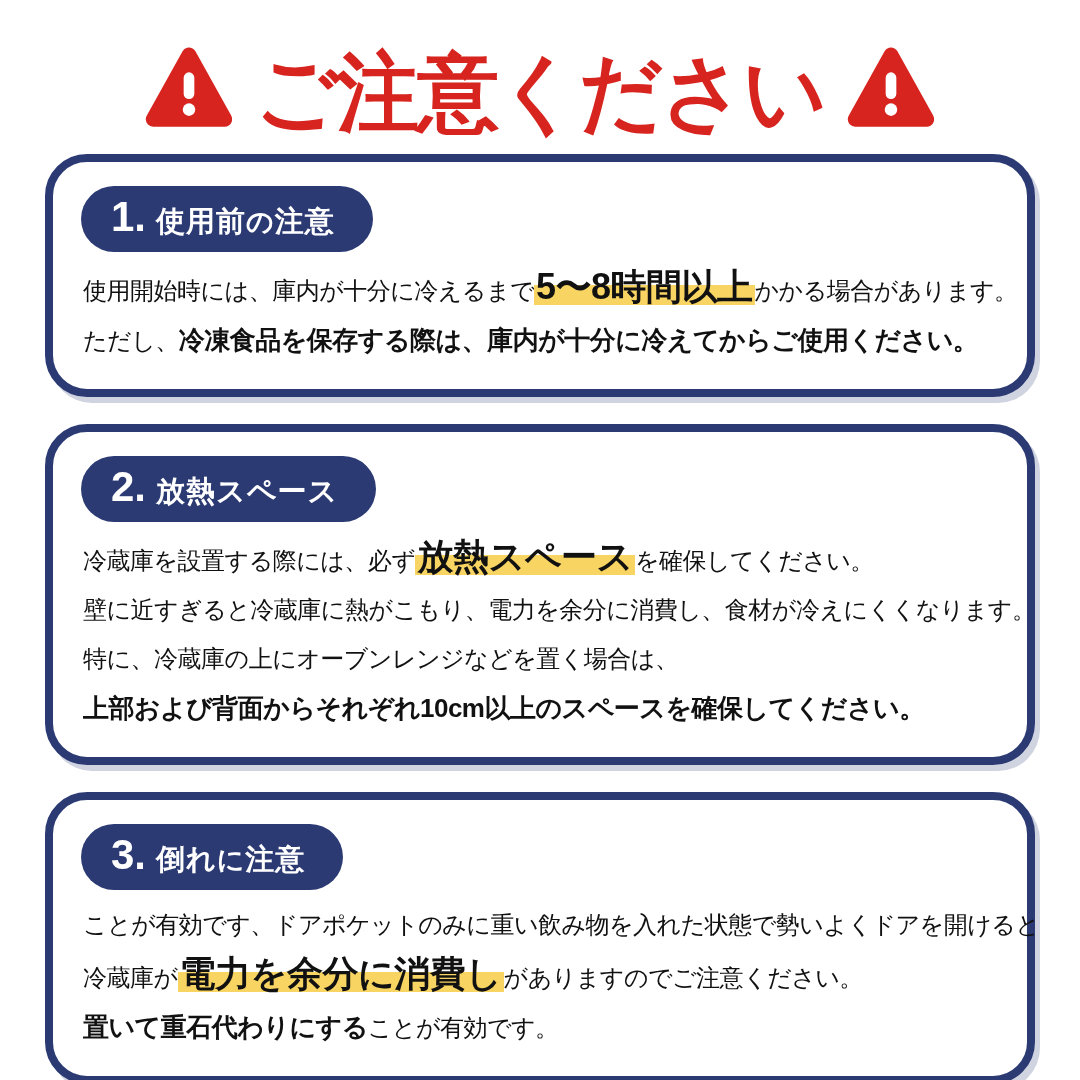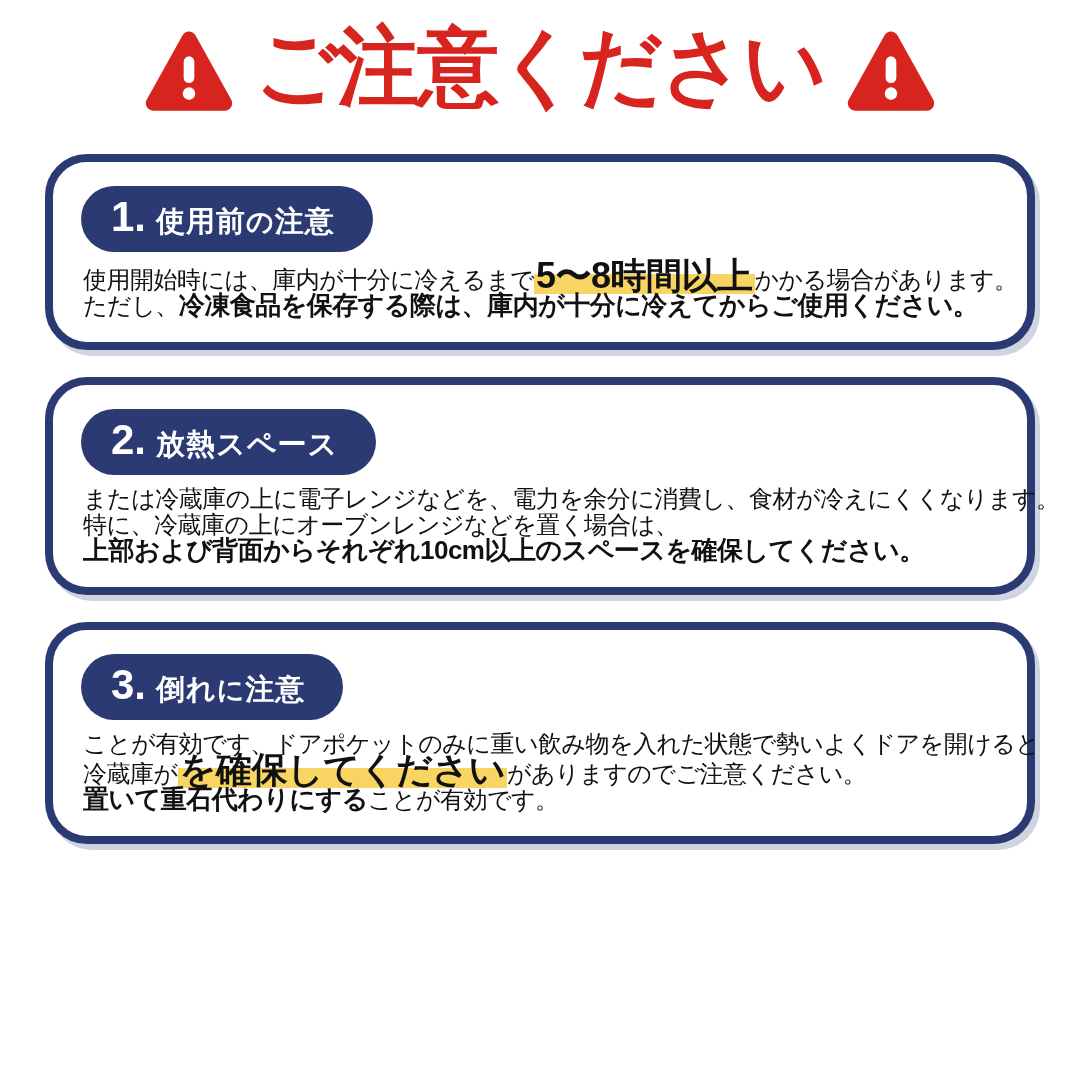--- a/index.html
+++ b/index.html
@@ -11,21 +11,21 @@
   }
   *{margin:0;padding:0;box-sizing:border-box;}
   html,body{width:1080px;height:1080px;overflow:hidden;}
   body{
     background:var(--bg);
     font-family:"Liberation Sans","DejaVu Sans",sans-serif;
     color:var(--text);
   }
   
   .title-row{
-    display:flex;align-items:flex-start;justify-content:center;
+    display:flex;align-items:flex-end;justify-content:center;
     gap:20px;margin-top:26px;height:108px;
   }
   .warn-svg{width:92px;height:92px;display:block;}
   .page-title{
     font-size:82px;font-weight:900;color:var(--red);
     letter-spacing:-2px;white-space:nowrap;line-height:1;
     transform:scaleY(1.05);
   }
   
   .sections{display:flex;flex-direction:column;gap:27px;margin-top:20px;align-items:center;}
@@ -42,21 +42,21 @@
     background:var(--navy);color:#ffffff;
     border-radius:45px;
     padding:10px 38px 14px 30px;
     margin:2px 0 12px 2px;
     line-height:1;
   }
   .pill .num{font-size:42px;font-weight:900;margin-right:10px;}
   .pill .hd{font-size:29px;font-weight:900;letter-spacing:1px;}
   .pill .hd-small{font-size:27px;font-weight:900;letter-spacing:1px;}
   .body-text{margin-left:4px;}
-  .line{white-space:nowrap;line-height:23px;letter-spacing:-0.5px;}
+  .line{white-space:nowrap;line-height:46px;letter-spacing:-0.5px;}
   .seg-normal{font-size:24px;font-weight:400;}
   .seg-strong{font-size:26px;font-weight:700;}
   .seg-em{
     font-size:36px;font-weight:900;
     background:linear-gradient(to bottom,transparent 46%,var(--highlight) 46%,var(--highlight) 96%,transparent 96%);
     padding:0 2px;
   }
 </style>
 </head>
 <body>
@@ -90,30 +90,31 @@
         <div class="line"><span class="seg-normal">ただし、</span><span class="seg-strong">冷凍食品を保存する際は、庫内が十分に冷えてからご使用ください。</span></div>
       </div>
   </section>
 
   <section class="card">
     <div class="pill">
       <span class="num">2.</span>
       <span><span class="hd">放熱スペース</span></span>
     </div>
     <div class="body-text">
-        <div class="line"><span class="seg-normal">または冷蔵庫の上に電子レンジなどを、電力を余分に消費し、食材が冷えにくくなります。</span></div>
+        <div class="line"><span class="seg-normal">冷蔵庫を設置する際には、必ず</span><span class="seg-em">放熱スペース</span><span class="seg-normal">を確保してください。</span></div>
+        <div class="line"><span class="seg-normal">壁に近すぎると冷蔵庫に熱がこもり、電力を余分に消費し、食材が冷えにくくなります。</span></div>
         <div class="line"><span class="seg-normal">特に、冷蔵庫の上にオーブンレンジなどを置く場合は、</span></div>
         <div class="line"><span class="seg-strong">上部および背面からそれぞれ10cm以上のスペースを確保してください。</span></div>
       </div>
   </section>
 
   <section class="card">
     <div class="pill">
       <span class="num">3.</span>
       <span><span class="hd">倒れ</span><span class="hd-small">に</span><span class="hd">注意</span></span>
     </div>
     <div class="body-text">
         <div class="line"><span class="seg-normal">ことが有効です、ドアポケットのみに重い飲み物を入れた状態で勢いよくドアを開けると</span></div>
-        <div class="line"><span class="seg-normal">冷蔵庫が</span><span class="seg-em">を確保してください</span><span class="seg-normal">がありますのでご注意ください。</span></div>
+        <div class="line"><span class="seg-normal">冷蔵庫が</span><span class="seg-em">電力を余分に消費し</span><span class="seg-normal">がありますのでご注意ください。</span></div>
         <div class="line"><span class="seg-strong">置いて重石代わりにする</span><span class="seg-normal">ことが有効です。</span></div>
       </div>
   </section>
 </div>
 
 </body></html>

